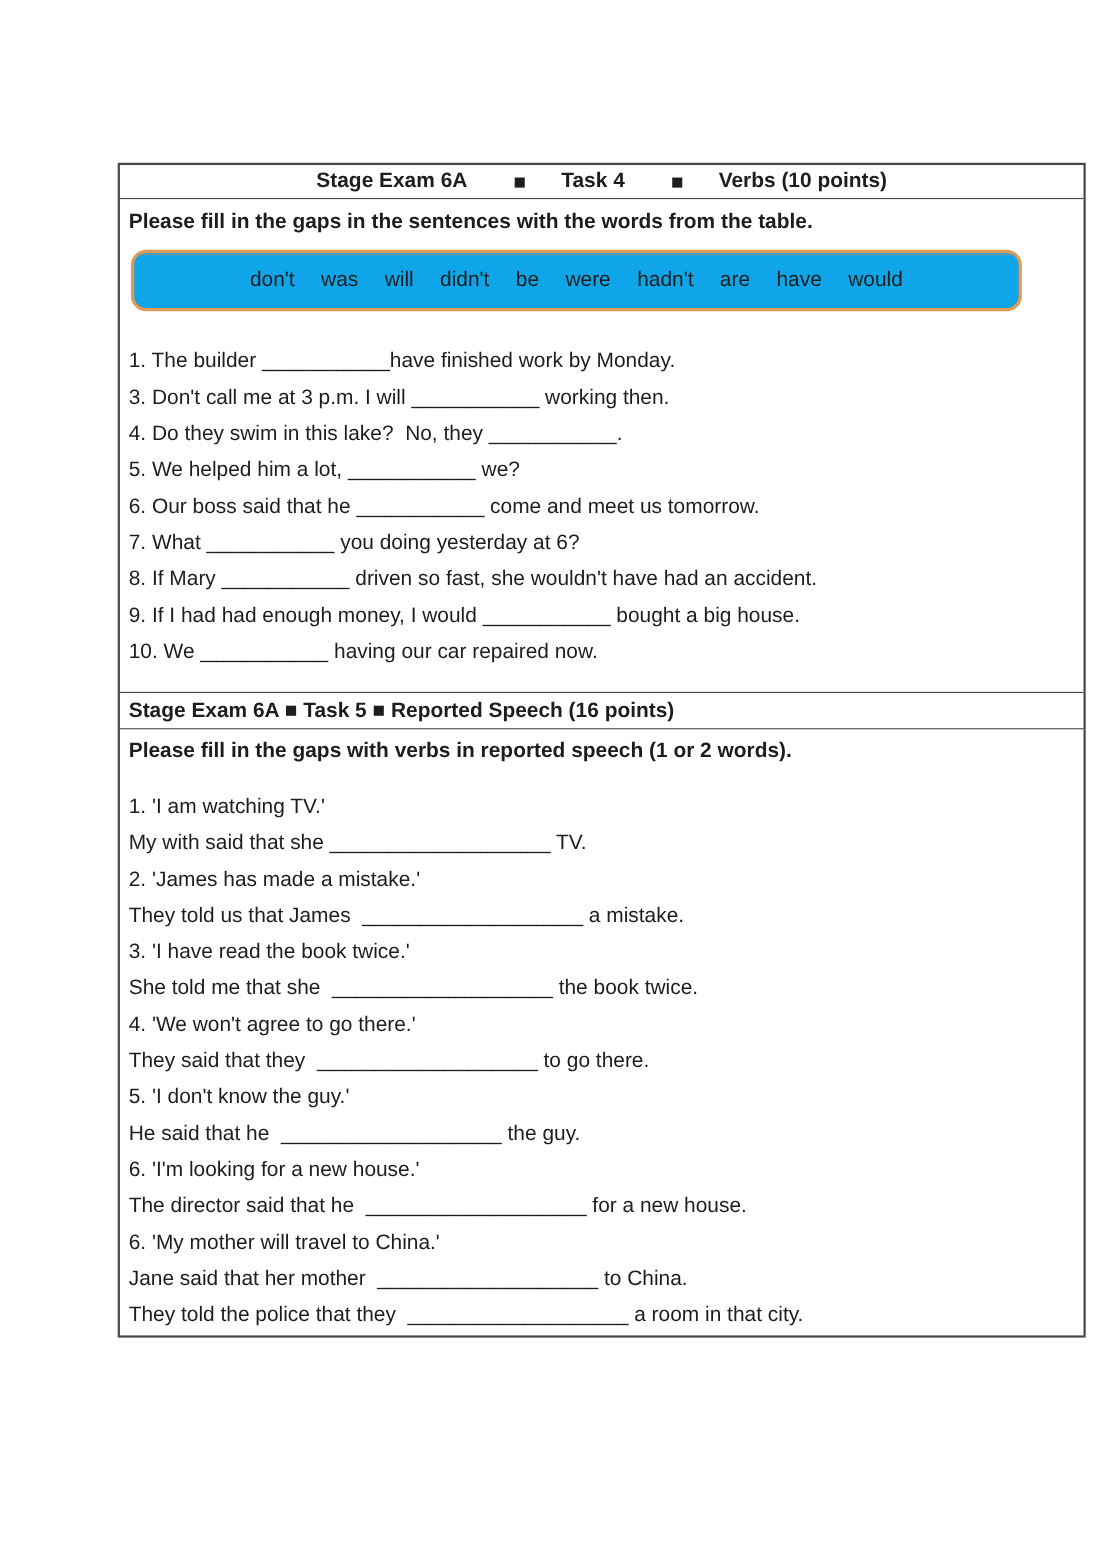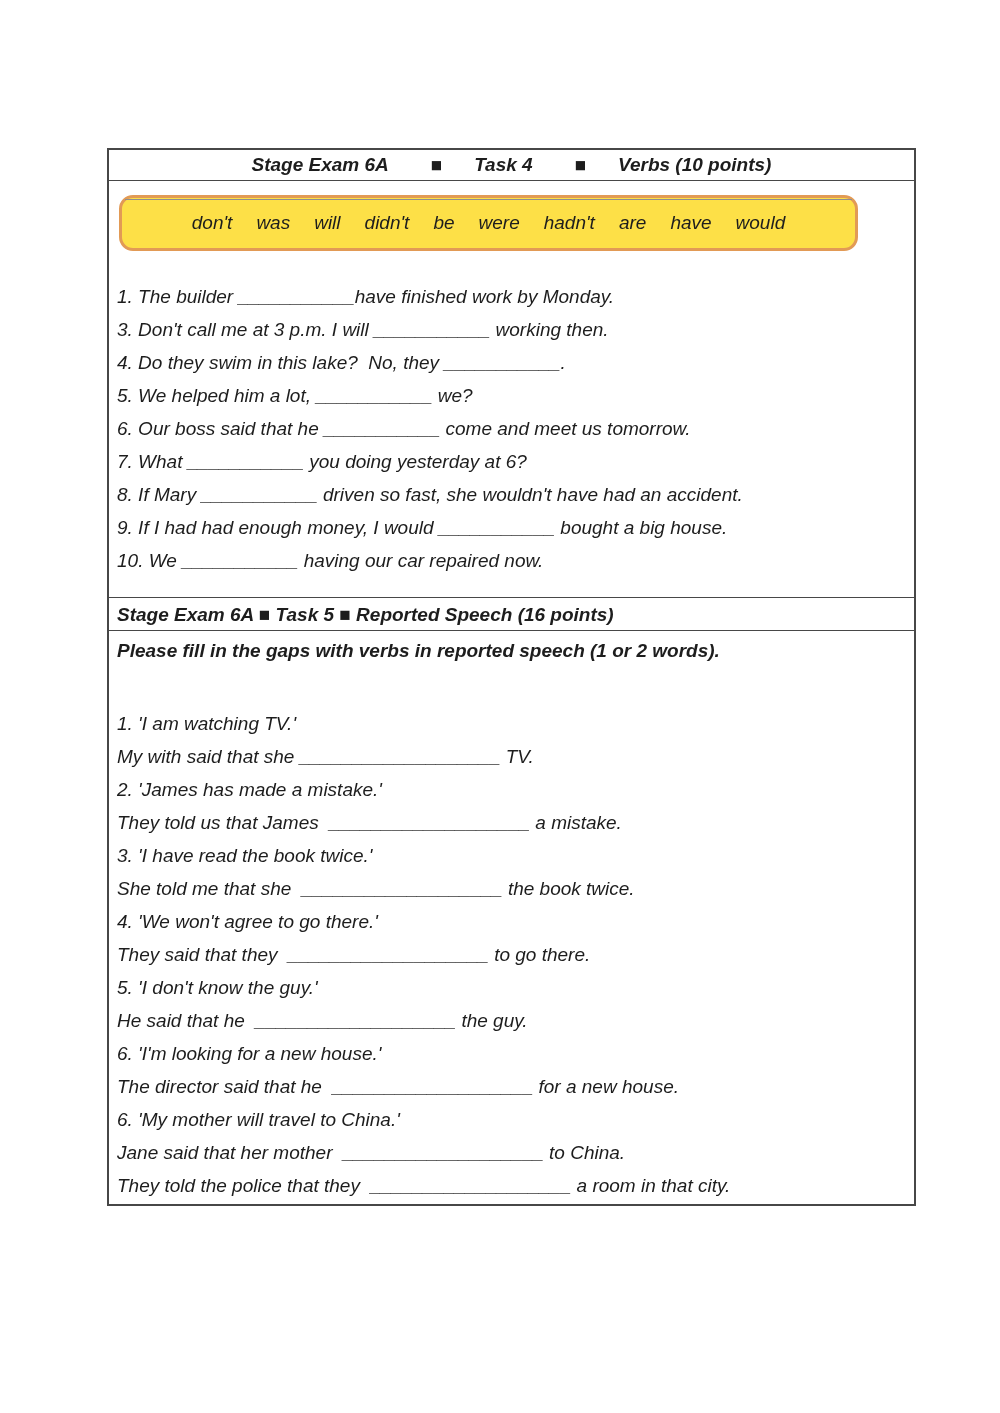--- a/index.html
+++ b/index.html
@@ -12,25 +12,24 @@
     height: 1413px;
     position: relative;
     font-family: "Liberation Sans", sans-serif;
     color: #1d1d1d;
     overflow: hidden;
   }
   .ws {
     position: absolute;
     left: 107px;
     top: 148px;
-    width: 809px;
+    width: 880px;
     border: 2px solid #474747;
     box-sizing: border-box;
     background: #ffffff;
-    font-style: italic;
   }
   .row { border-bottom: 1px solid #474747; box-sizing: border-box; }
   .row:last-child { border-bottom: none; }
 
   
   .header4 {
     height: 31px;
     display: flex;
     align-items: center;
     justify-content: center;
@@ -70,53 +69,54 @@
     margin: 9px 46px 0 2px;
     height: 50px;
     border: 3px solid #e29a55;
     border-radius: 14px;
     position: relative;
     display: flex;
     align-items: center;
     justify-content: center;
     gap: 24px;
     font-size: 19px;
-    background: #fde047;
+    background: #0ea5e9;
   }
   .word-bank::before {
     content: "";
     position: absolute;
     left: 3px;
     right: 3px;
     top: 1px;
     border-top: 1px solid #8f8f8f;
   }
 
   .lines4 { margin-top: 29px; }
-  .lines5 { margin-top: 40px; }
+  .lines5 { margin-top: 18px; }
   .line {
     font-size: 19px;
     line-height: 33px;
     white-space: pre-wrap;
   }
 </style>
 </head>
 <body>
 
 <div class="ws">
 
   <div class="row header4">
     <span>Stage Exam 6A</span>
     <span class="sq">■</span>
     <span>Task 4</span>
     <span class="sq">■</span>
     <span>Verbs (10 points)</span>
   </div>
 
   <div class="row content4">
+    <p class="instruction">Please fill in the gaps in the sentences with the words from the table.</p>
 
     <div class="word-bank">
       <span>don't</span>
       <span>was</span>
       <span>will</span>
       <span>didn't</span>
       <span>be</span>
       <span>were</span>
       <span>hadn't</span>
       <span>are</span>

